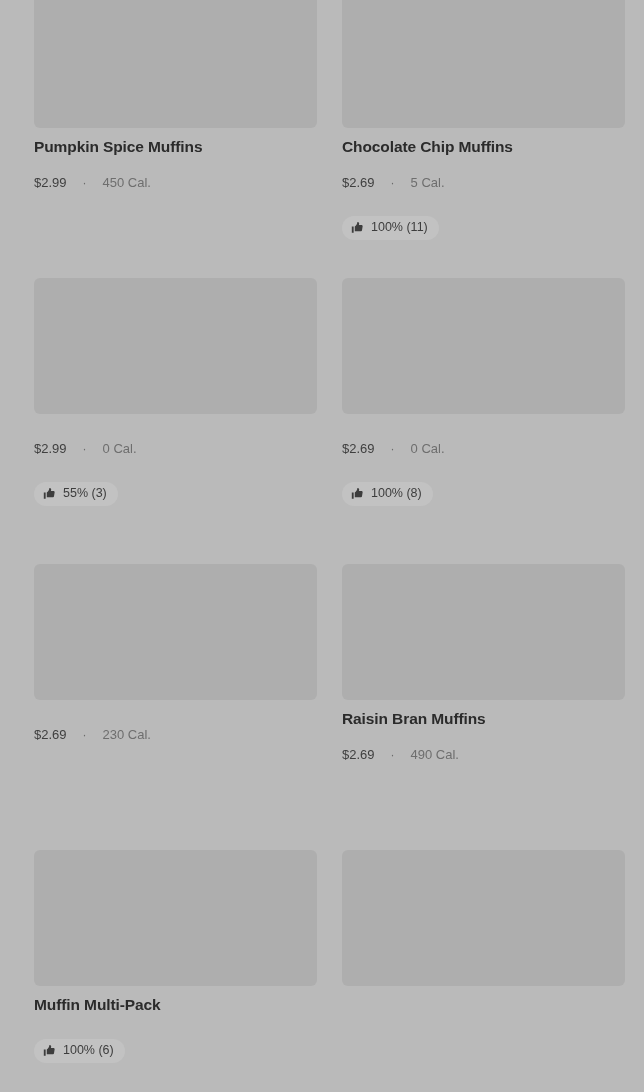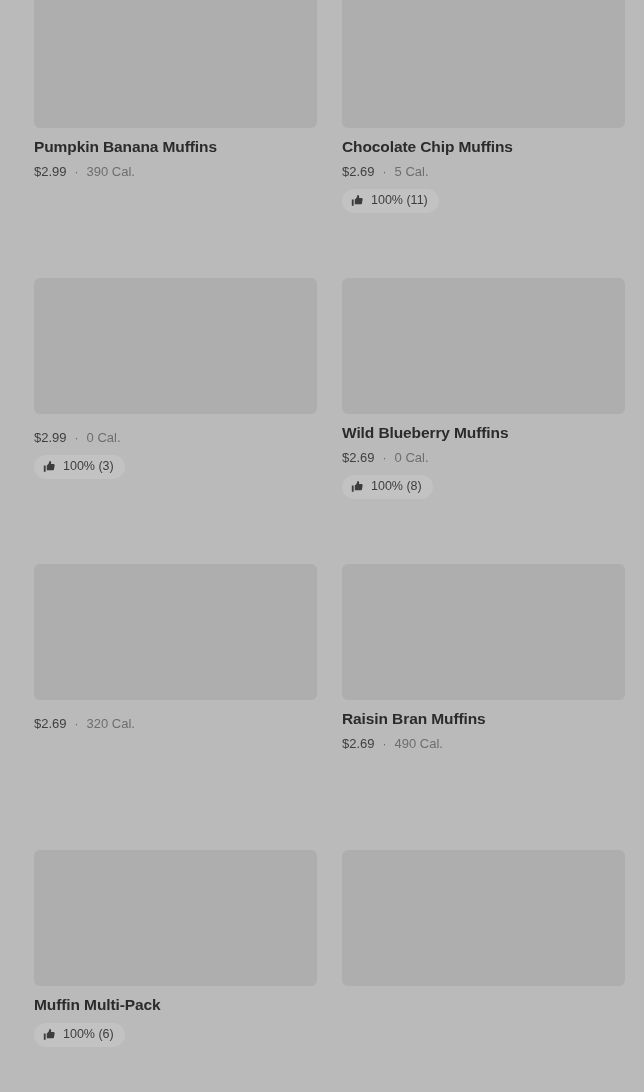--- a/index.html
+++ b/index.html
@@ -53,42 +53,42 @@
   .product-title {
     font-size: 15.5px;
     line-height: 20px;
     font-weight: 700;
     color: #2b2b2b;
     letter-spacing: -0.1px;
     max-width: 278px;
   }
 
   .product-meta {
-    margin-top: 6px;
+    margin-top: 17px;
     font-size: 13px;
     line-height: 17px;
     color: #4c4c4c;
     display: flex;
     align-items: baseline;
-    gap: 4px;
+    gap: 12px;
     white-space: nowrap;
   }
 
   .product-price { color: #3f3f3f; }
 
   .meta-dot {
     color: #6b6b6b;
     padding: 0 4px;
     font-size: 12px;
   }
 
   .product-calories { color: #6e6e6e; }
 
   .rating-badge {
-    margin-top: 8px;
+    margin-top: 24px;
     display: inline-flex;
     align-items: center;
     gap: 7px;
     background: #c2c2c2;
     border-radius: 13px;
     padding: 4px 11px 5px 9px;
     align-self: flex-start;
     font-size: 12.5px;
     line-height: 15px;
     color: #3d3d3d;
@@ -106,25 +106,25 @@
 
   .rating-text { white-space: nowrap; }
 </style>
 </head>
 <body>
 
 <div id="menu-grid">
     <div class="product-card row-0" style="margin-top: -8px;">
       <div class="product-thumb"></div>
       <div class="product-info">
-        <div class="product-title">Pumpkin Banana Muffins</div>
+        <div class="product-title">Pumpkin Spice Muffins</div>
         <div class="product-meta">
           <span class="product-price">$2.99</span>
           <span class="meta-dot">·</span>
-          <span class="product-calories">390 Cal.</span>
+          <span class="product-calories">450 Cal.</span>
         </div>
       </div>
     </div>
     <div class="product-card row-0" style="margin-top: -8px;">
       <div class="product-thumb"></div>
       <div class="product-info"><div class="product-title">Chocolate Chip Muffins</div><div class="product-meta">
           <span class="product-price">$2.69</span>
           <span class="meta-dot">·</span>
           <span class="product-calories">5 Cal.</span>
         </div><div class="rating-badge">
@@ -141,45 +141,45 @@
       <div class="product-info"><div class="product-meta">
           <span class="product-price">$2.99</span>
           <span class="meta-dot">·</span>
           <span class="product-calories">0 Cal.</span>
         </div><div class="rating-badge">
           <span class="thumbsup-icon">
             <svg viewBox="0 0 24 24" width="13" height="13" aria-hidden="true">
               <path fill="#3d3d3d" d="M1.5 10.2h3.4v11.3H1.5zM7 10.1c1.5-1.1 2.9-2.6 3.7-4.2.5-1 .7-2.1.8-3.2.05-.6.6-1 1.2-.9 1.4.2 2.4 1.4 2.4 2.9 0 .9-.2 1.9-.6 2.8h4.9c1.3 0 2.3 1.1 2.1 2.4l-1.2 7.1c-.2 1.2-1.2 2.1-2.4 2.1H7z"></path>
             </svg>
           </span>
-          <span class="rating-text">100% (3)</span>
+          <span class="rating-text">55% (3)</span>
         </div></div>
     </div>
     <div class="product-card row-1">
       <div class="product-thumb"></div>
-      <div class="product-info"><div class="product-title">Wild Blueberry Muffins</div><div class="product-meta">
+      <div class="product-info"><div class="product-meta">
           <span class="product-price">$2.69</span>
           <span class="meta-dot">·</span>
           <span class="product-calories">0 Cal.</span>
         </div><div class="rating-badge">
           <span class="thumbsup-icon">
             <svg viewBox="0 0 24 24" width="13" height="13" aria-hidden="true">
               <path fill="#3d3d3d" d="M1.5 10.2h3.4v11.3H1.5zM7 10.1c1.5-1.1 2.9-2.6 3.7-4.2.5-1 .7-2.1.8-3.2.05-.6.6-1 1.2-.9 1.4.2 2.4 1.4 2.4 2.9 0 .9-.2 1.9-.6 2.8h4.9c1.3 0 2.3 1.1 2.1 2.4l-1.2 7.1c-.2 1.2-1.2 2.1-2.4 2.1H7z"></path>
             </svg>
           </span>
           <span class="rating-text">100% (8)</span>
         </div></div>
     </div>
     <div class="product-card row-2">
       <div class="product-thumb"></div>
       <div class="product-info">
         <div class="product-meta">
           <span class="product-price">$2.69</span>
           <span class="meta-dot">·</span>
-          <span class="product-calories">320 Cal.</span>
+          <span class="product-calories">230 Cal.</span>
         </div>
       </div>
     </div>
     <div class="product-card row-2">
       <div class="product-thumb"></div>
       <div class="product-info">
         <div class="product-title">Raisin Bran Muffins</div>
         <div class="product-meta">
           <span class="product-price">$2.69</span>
           <span class="meta-dot">·</span>

